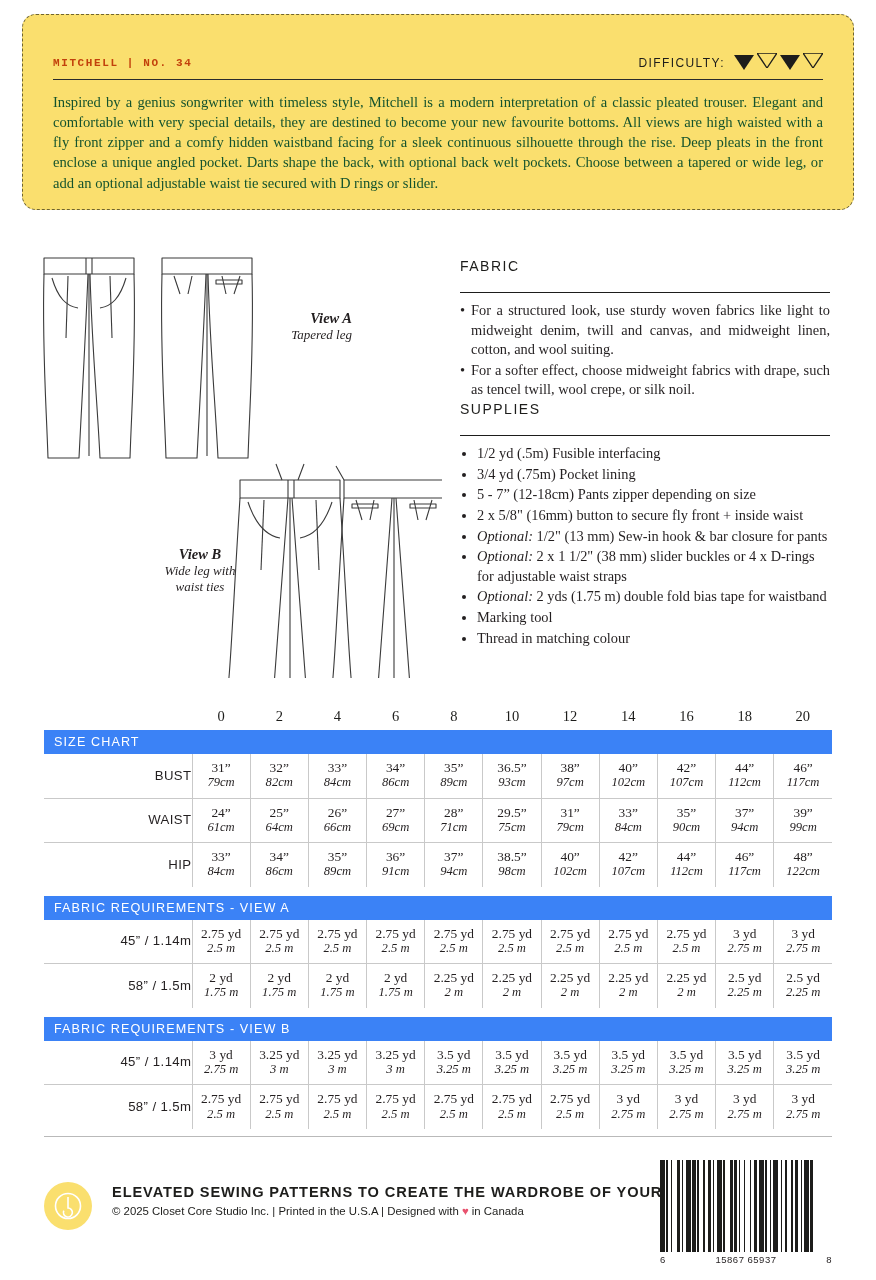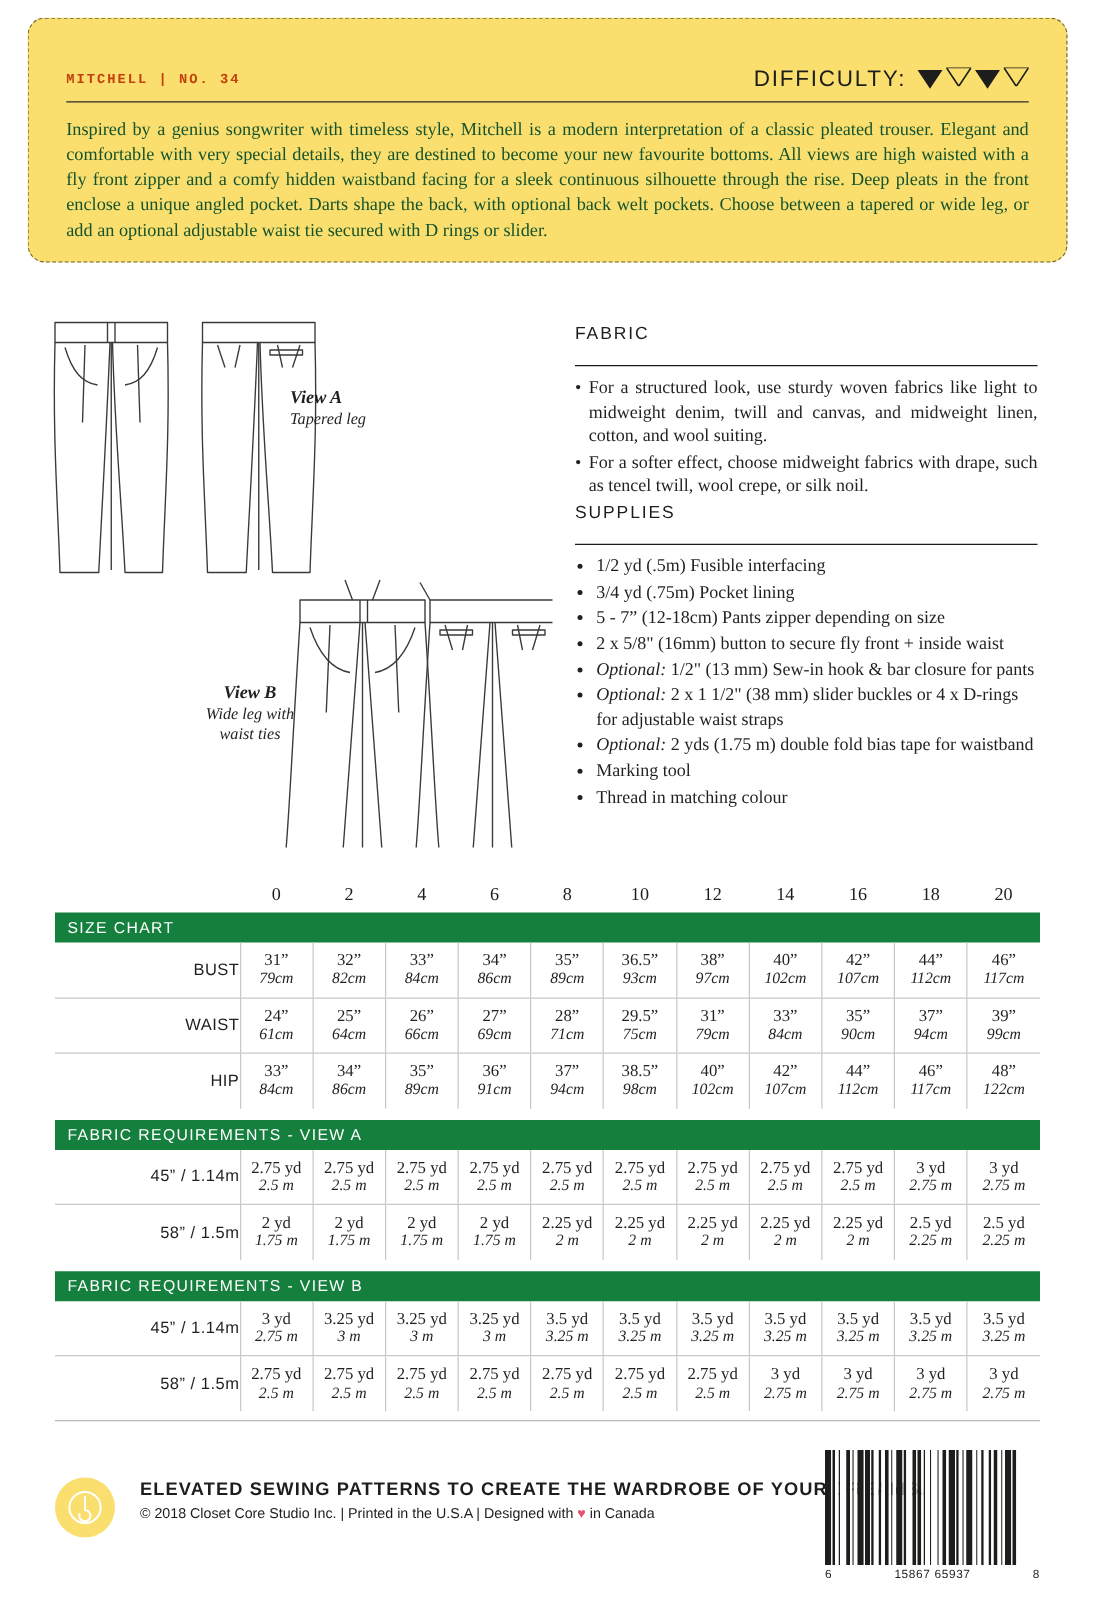--- a/index.html
+++ b/index.html
@@ -29,39 +29,39 @@
     border-bottom:1.5px solid #2b2b2b;
     padding-bottom:7px;
   }
   .pattern-title {
     font-family:Liberation Mono, monospace;
     font-size:11px; letter-spacing:1.6px; font-weight:600; color:#c2410c;
   }
   .difficulty-wrap { display:flex; align-items:center; gap:9px; }
   .difficulty-label {
     font-family:"Liberation Sans", sans-serif;
-    font-size:18px; letter-spacing:1.4px; color:#1d1d1b;
+    font-size:12px; letter-spacing:1.4px; color:#1d1d1b;
   }
   .tri-row { display:flex; gap:3px; align-items:center; }
   .tri {
     width:0; height:0;
     border-left:10px solid transparent;
     border-right:10px solid transparent;
   }
   .tri.filled { border-top:15px solid #1d1d1b; }
   .intro {
     margin-top:12px;
     font-size:14.6px; line-height:1.38; text-align:justify; color:#14532d;
   }
 
   
   .illos { position:absolute; left:22px; top:228px; width:420px; height:450px; }
   .view-label { font-family:"Liberation Serif", serif; }
   .view-a-label {
-    position:absolute; left:210px; top:82px; width:120px; text-align:left;
+    position:absolute; left:210px; top:82px; width:120px; text-align:right;
   }
   .view-b-label {
     position:absolute; left:120px; top:318px; width:116px; text-align:center;
   }
   .vl-title { font-weight:bold; font-style:italic; font-size:14.5px; }
   .vl-sub { font-style:italic; font-size:13px; line-height:1.25; }
 
   
   .rightcol { position:absolute; left:460px; top:258px; width:370px; }
   .sec-head {
@@ -80,21 +80,21 @@
 
   
   .tables { position:absolute; left:44px; top:706px; width:788px; }
   table { border-collapse:collapse; width:100%; table-layout:fixed; }
   .colhead td {
     font-family:"Liberation Serif", serif;
     font-size:14.5px; text-align:center; color:#1d1d1b;
     padding-bottom:5px; height:24px;
   }
   .band td {
-    background:#15803d; color:#ffffff;
+    background:#3b82f6; color:#ffffff;
     font-family:"Liberation Sans", sans-serif;
     font-size:12.6px; letter-spacing:1.1px;
     padding:5px 0 5px 10px; height:24px;
   }
   .datarow td {
     border-right:1px solid #c9c9c9;
     text-align:center; vertical-align:middle;
     padding:6px 0 7px 0;
   }
   .datarow td:last-child { border-right:none; }
@@ -637,21 +637,21 @@
 <div class="footer">
   <div class="logo">
     <svg width="30" height="30" viewBox="0 0 30 30">
       <circle cx="15" cy="15" r="12.5" fill="none" stroke="#ffffff" stroke-width="1.6"></circle>
       <path d="M15 6 L15 17 A4.5 4.5 0 1 1 10.8 19.6" fill="none" stroke="#ffffff" stroke-width="1.6"></path>
     </svg>
   </div>
   <div class="footer-text">
     <div class="f-line1">ELEVATED SEWING PATTERNS TO CREATE THE WARDROBE OF YOUR DREAMS.</div>
     <div class="f-line2">
-      <span>© 2018 Closet Core Studio Inc. | Printed in the U.S.A | Designed with </span><span class="heart">♥</span><span> in Canada</span>
+      <span>© 2025 Closet Core Studio Inc. | Printed in the U.S.A | Designed with </span><span class="heart">♥</span><span> in Canada</span>
     </div>
   </div>
   <div class="barcode">
     <div class="bc-bars" id="bc-bars">
         <div style="width: 4.65px; background: rgb(29, 29, 27);"></div>
         <div style="width: 1.55px; background: rgb(255, 255, 255);"></div>
         <div style="width: 1.55px; background: rgb(29, 29, 27);"></div>
         <div style="width: 3.1px; background: rgb(255, 255, 255);"></div>
         <div style="width: 1.55px; background: rgb(29, 29, 27);"></div>
         <div style="width: 4.65px; background: rgb(255, 255, 255);"></div>

